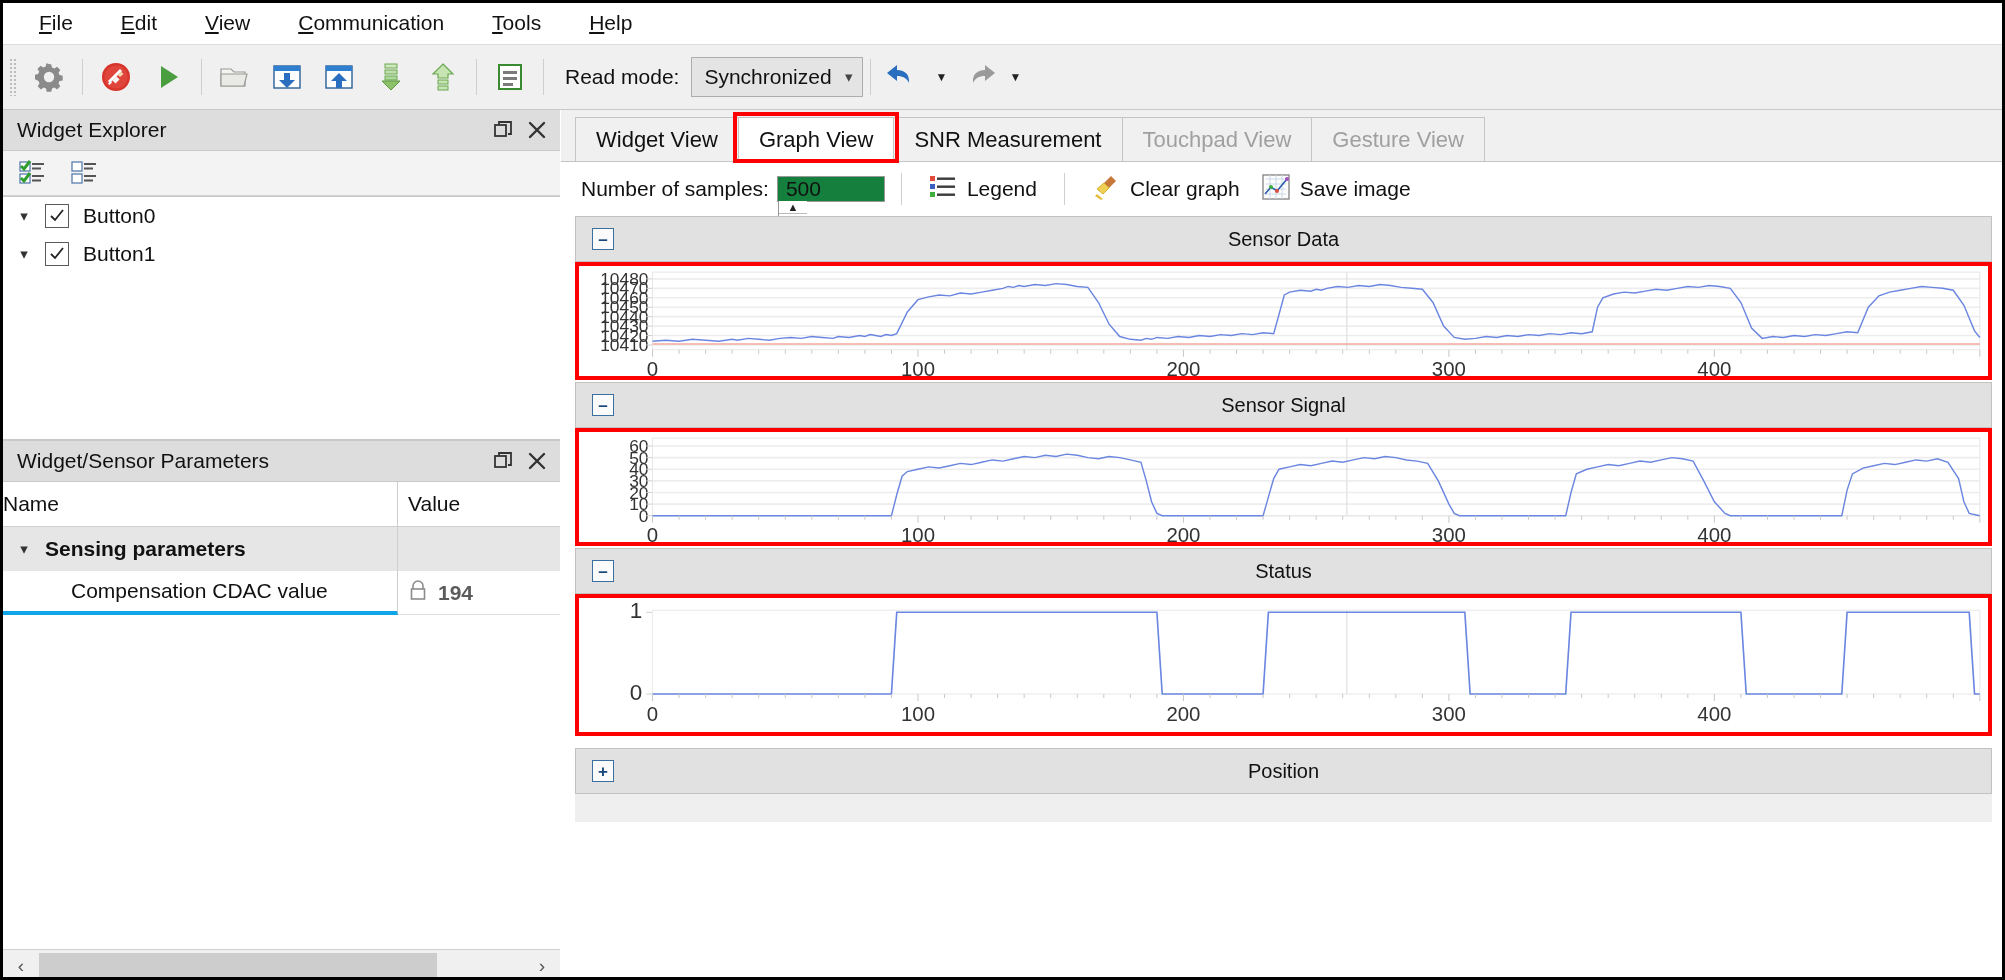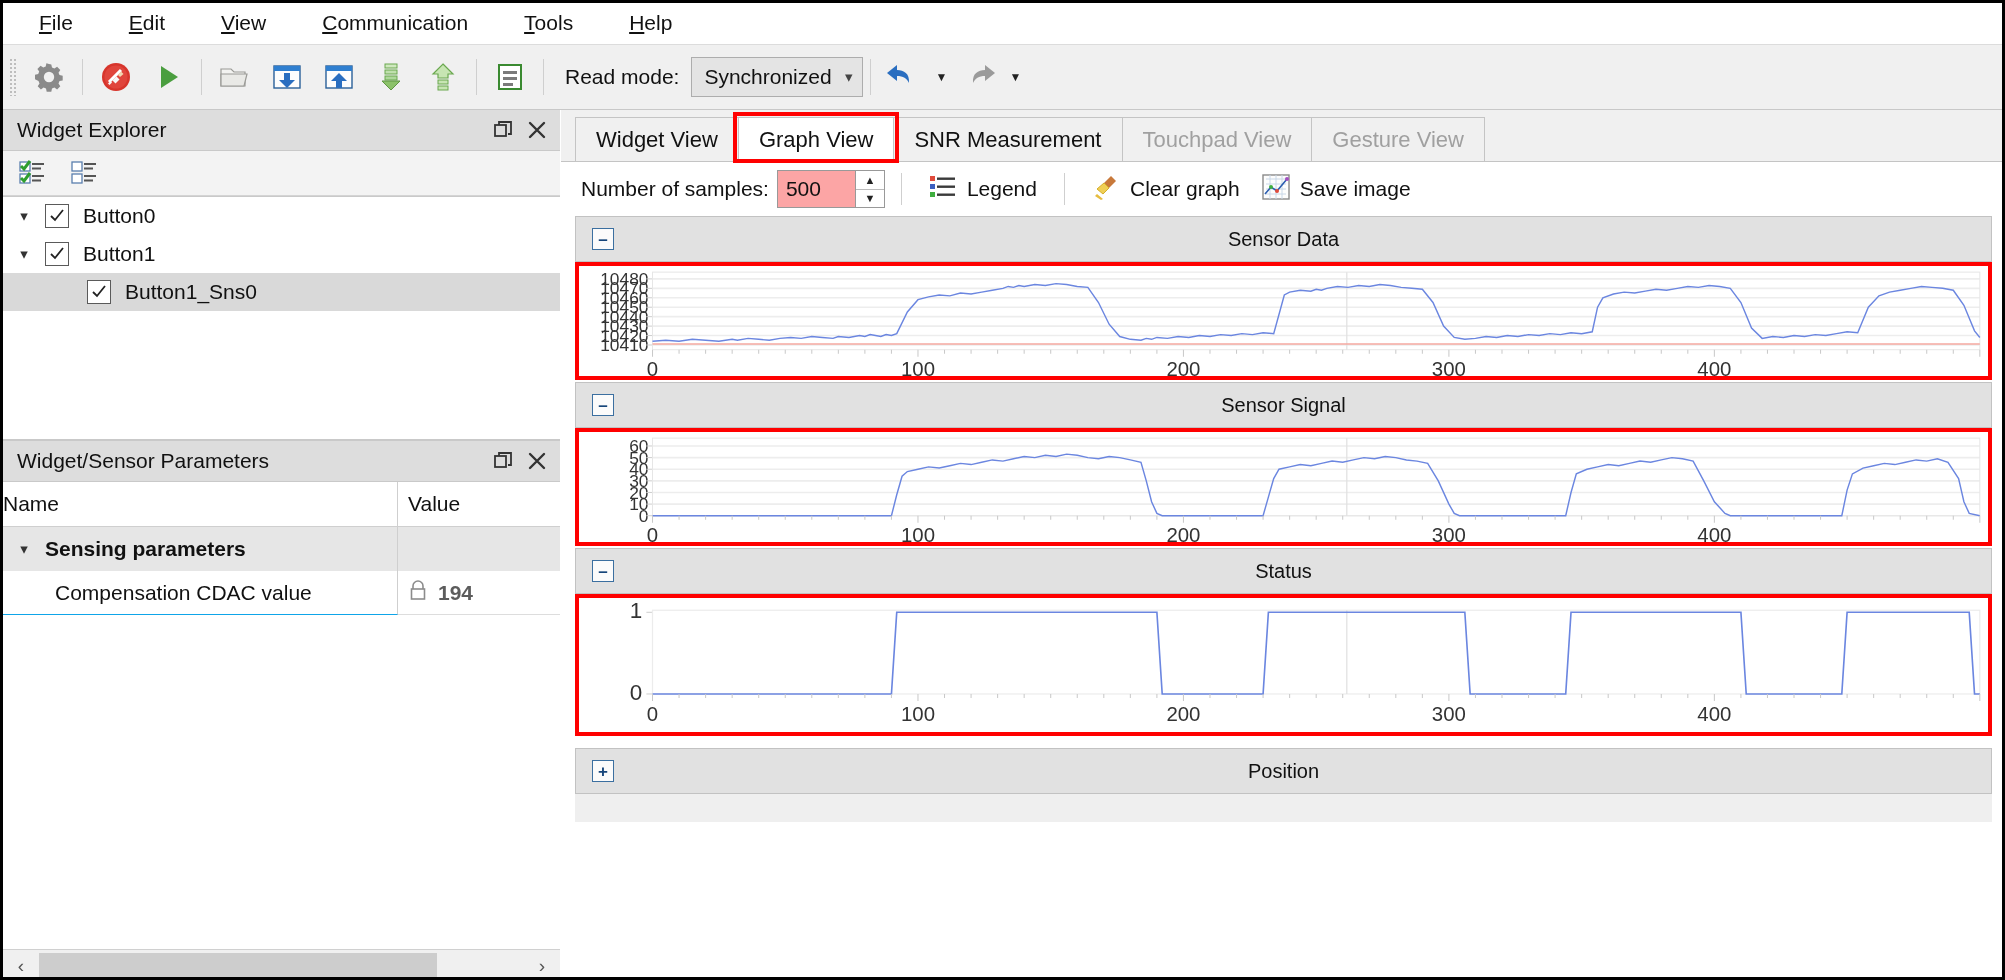--- a/index.html
+++ b/index.html
@@ -9,21 +9,21 @@
     -webkit-font-smoothing:antialiased;
   }
   .app{
     position:relative;width:2005px;height:980px;box-sizing:border-box;
     border:3px solid #000;background:#fff;overflow:hidden;
   }
 
   
   .menubar{
     height:40px;background:#fff;display:flex;align-items:center;
-    padding-left:14px;gap:12px;border-bottom:1px solid #fff;
+    padding-left:14px;gap:4px;border-bottom:1px solid #fff;
   }
   .menu-item{
     font-size:21px;color:#111;padding:4px 22px;cursor:default;white-space:nowrap;
   }
   .menu-item u{text-decoration:underline;}
 
   
   .toolbar{
     height:64px;background:#f0f0f0;border-top:1px solid #dcdcdc;
     border-bottom:1px solid #c8c8c8;display:flex;align-items:center;padding-left:6px;
@@ -91,21 +91,21 @@
   
   .ptable{flex:1;background:#fff;display:flex;flex-direction:column;overflow:hidden;}
   .prow{display:flex;height:44px;align-items:stretch;font-size:21px;color:#111;}
   .prow.head{border-bottom:1px solid #cfcfcf;}
   .prow.group{background:#e6e6e6;font-weight:bold;}
   .pname{
     width:395px;display:flex;align-items:center;padding-left:0;box-sizing:border-box;
     border-right:1px solid #cfcfcf;
   }
   .pvalue{flex:1;display:flex;align-items:center;padding-left:10px;gap:10px;color:#555;}
-  .prow.item .pname{padding-left:52px;border-bottom:1px solid #0ea5e9;}
+  .prow.item .pname{padding-left:68px;border-bottom:4px solid #0ea5e9;}
   .prow.item .pvalue{border-bottom:1px solid #dddddd;}
   .hscroll{
     height:32px;background:#f0f0f0;border-top:1px solid #d0d0d0;
     display:flex;align-items:center;
   }
   .hs-arrow{width:36px;text-align:center;font-size:19px;color:#555;cursor:default;}
   .hs-track{flex:1;height:26px;background:#f0f0f0;position:relative;}
   .hs-thumb{position:absolute;left:0;top:0;height:26px;width:82%;background:#cdcdcd;}
 
   
@@ -127,22 +127,22 @@
     content:"";position:absolute;left:-6px;top:-6px;right:-6px;bottom:-2px;
     border:4px solid #ff0000;pointer-events:none;
   }
 
   
   .gtoolbar{
     height:54px;background:#fff;display:flex;align-items:center;padding-left:20px;gap:0;
   }
   .gt-label{font-size:21px;color:#111;margin-right:8px;white-space:nowrap;}
   .spin{
-    width:108px;height:38px;border:1px solid #999;background:#fca5a5;display:flex;
-    align-items:stretch;box-sizing:border-box;
+    width:108px;height:26px;border:1px solid #999;background:#15803d;display:flex;
+    align-items:stretch;box-sizing:border-box;flex-direction:column;
   }
   .spin .val{flex:1;display:flex;align-items:center;padding-left:8px;font-size:21px;color:#111;}
   .spin .btns{width:28px;border-left:1px solid #999;display:flex;flex-direction:column;}
   .spin .btns div{
     flex:1;display:flex;align-items:center;justify-content:center;font-size:11px;color:#222;
     background:#fff;
   }
   .spin .btns div:first-child{border-bottom:1px solid #bbb;}
   .gt-sep{width:1px;height:32px;background:#cfcfcf;margin:0 16px;}
   .gt-btn{display:flex;align-items:center;gap:10px;font-size:21px;color:#111;
@@ -354,30 +354,20 @@
         <div class="trow">
           <span class="twist">▾</span>
           <span class="cbox">
             <svg width="16" height="16" viewBox="0 0 16 16">
                 <path d="M2 8l4 4 8-10" stroke="#222" stroke-width="1.8" fill="none"></path>
               </svg>
           </span>
           <span>Button1</span>
         </div>
 
-        <div class="trow sel">
-          <span class="indent"></span>
-          <span class="indent"></span>
-          <span class="cbox">
-            <svg width="16" height="16" viewBox="0 0 16 16">
-                <path d="M2 8l4 4 8-10" stroke="#222" stroke-width="1.8" fill="none"></path>
-              </svg>
-          </span>
-          <span>Button1_Sns0</span>
-        </div>
       </div>
 
       <div class="dock-title" style="border-top:1px solid #c9c9c9;">
         <span class="txt">Widget/Sensor Parameters</span>
         <div class="dock-btn">
           <svg width="20" height="20" viewBox="0 0 20 20">
             <rect x="2" y="5" width="11" height="11" fill="none" stroke="#333" stroke-width="1.8"></rect>
             <path d="M6 5V2h12v12h-3" fill="none" stroke="#333" stroke-width="1.8"></path>
           </svg>
         </div>

